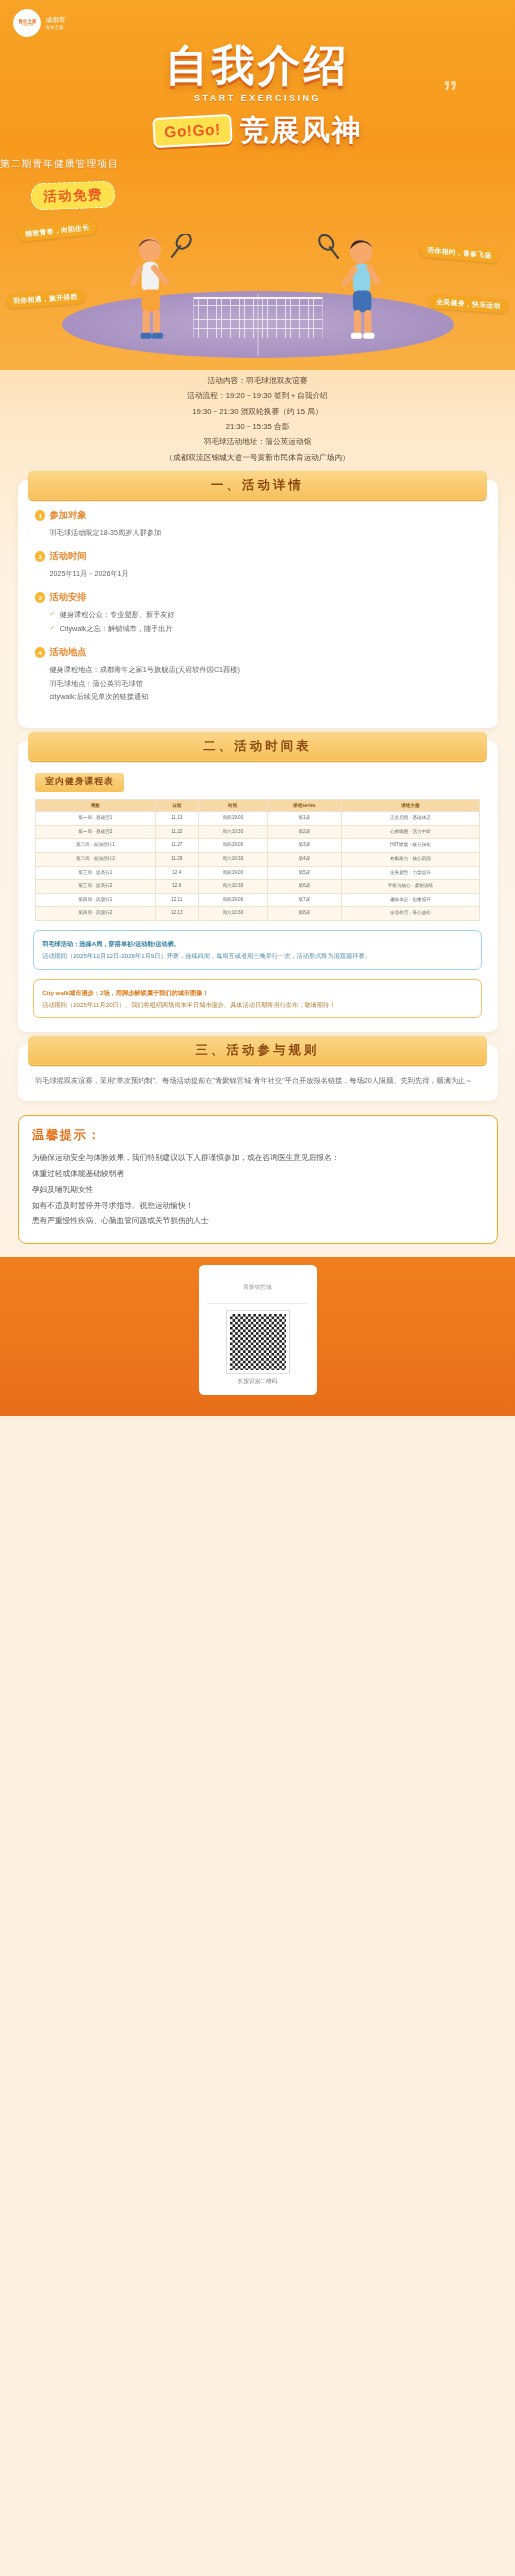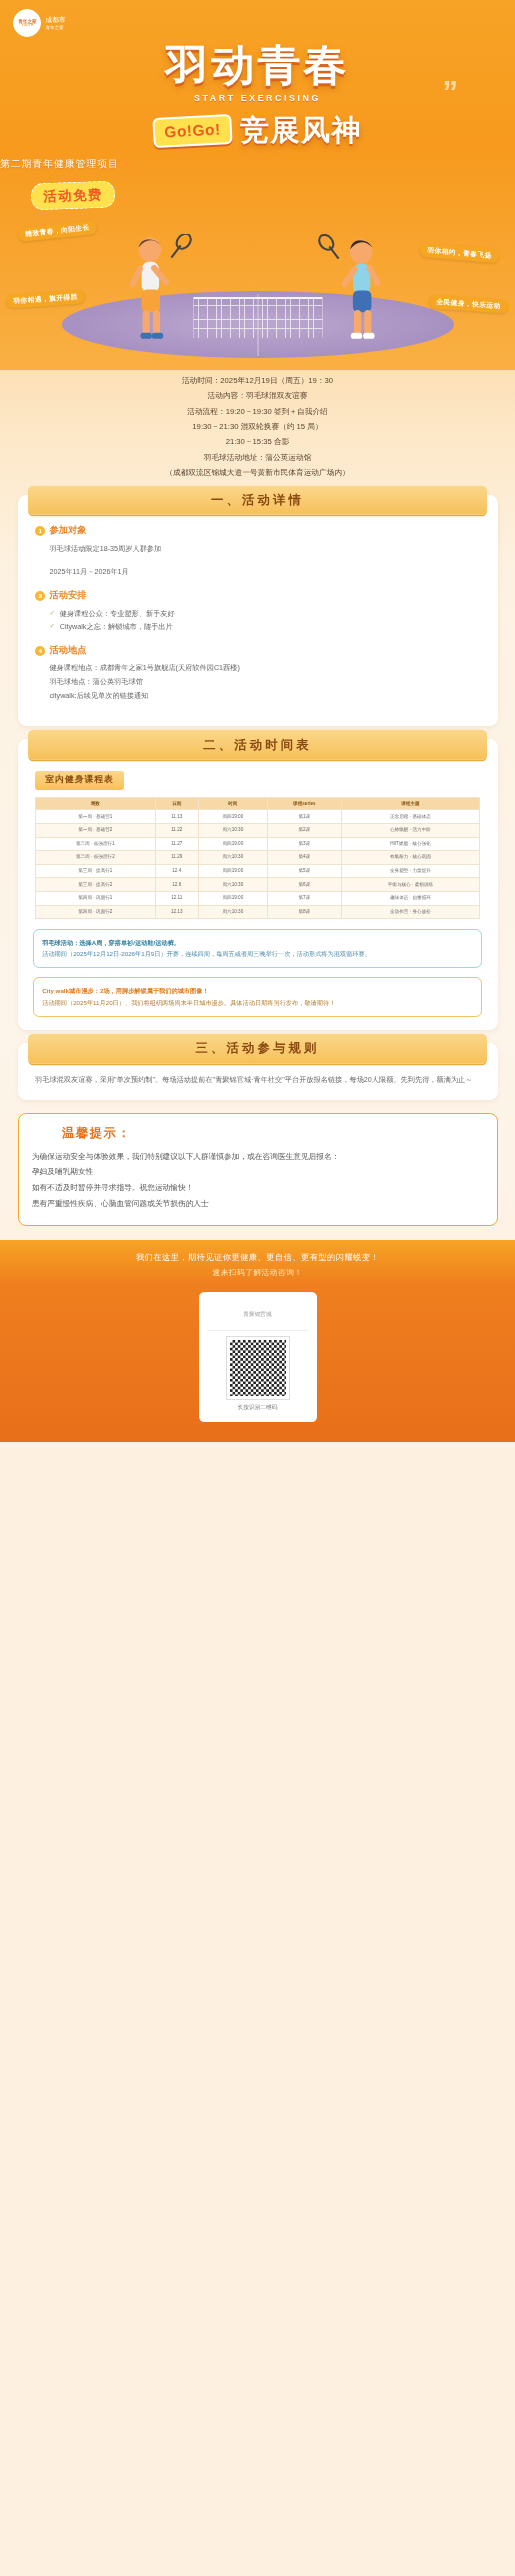--- a/index.html
+++ b/index.html
@@ -218,21 +218,20 @@
   .tips {
     margin: 0 17.5px 13.4px;
     background: #fff;
     border: 1.5px solid #f5a623;
     border-radius: 8.2px;
     padding: 11.3px 13.4px 13.4px;
   }
   .tips-title {
     color: #e8731a; font-size: 12.4px; font-weight: bold; letter-spacing: 1.5px;
     margin-bottom: 6.2px;
-    margin-left: 30px;
   }
   .tips-body { color: #555; font-size: 7.7px; line-height: 2.05; }
 
   
   .foot-band {
     background: linear-gradient(180deg, #f7a325, #ef7f1f);
     padding: 10.3px 0 5.2px;
     text-align: center;
   }
   .foot-band .l1 { color: #fff; font-size: 8.2px; letter-spacing: 0.5px; line-height: 1.9; }
@@ -274,21 +273,21 @@
         <span class="en">YOUTH</span>
       </div>
       <div class="logo-txt">
         <div>成都市</div>
         <div class="sub">青年之家</div>
       </div>
     </div>
 
     <div class="title-wrap">
       <div class="quote">”</div>
-      <div class="title-main">羽动青春</div>
+      <div class="title-main">自我介绍</div>
       <div class="title-en">START EXERCISING</div>
       <div class="title-row2">
         <div class="gogo">Go!Go!</div>
         <div class="title-main2">竞展风神</div>
       </div>
       <div class="subtitle">第二期青年健康管理项目</div>
     </div>
 
     <div class="free-tag">活动免费</div>
 
@@ -332,21 +331,20 @@
           <rect x="58" y="60" width="12" height="46" rx="6" fill="#f6a96b" transform="rotate(34 64 82)"></rect>
           <rect x="104" y="58" width="12" height="44" rx="6" fill="#f6a96b" transform="rotate(-28 110 80)"></rect>
           <line x1="42" y1="48" x2="24" y2="24" stroke="#444" stroke-width="4"></line>
           <ellipse cx="18" cy="16" rx="12" ry="16" fill="none" stroke="#444" stroke-width="4" transform="rotate(-40 18 16)"></ellipse>
         </svg>
       </div>
     </div>
   </div>
 
   <div class="info">
-    <div class="ln">活动时间：2025年12月19日（周五）19：30</div>
     <div class="ln">活动内容：羽毛球混双友谊赛</div>
     <div class="ln">活动流程：19:20－19:30 签到＋自我介绍</div>
     <div class="ln">19:30－21:30 混双轮换赛（约 15 局）</div>
     <div class="ln">21:30－15:35 合影</div>
     <div class="ln">羽毛球活动地址：蒲公英运动馆</div>
     <div class="ln">（成都双流区锦城大道一号黄新市民体育运动广场内）</div>
   </div>
 
   <div class="card">
     <div class="sec-head">一、活动详情</div>
@@ -354,20 +352,24 @@
 
       <div class="item">
         <div class="item-title">
           <span class="dot-ico">1</span>
           <span>参加对象</span>
         </div>
         <div class="item-body">羽毛球活动限定18-35周岁人群参加</div>
       </div>
 
       <div class="item">
+        <div class="item-title">
+          <span class="dot-ico">2</span>
+          <span>活动时间</span>
+        </div>
         <div class="item-body">2025年11月－2026年1月</div>
       </div>
 
       <div class="item">
         <div class="item-title">
           <span class="dot-ico">3</span>
           <span>活动安排</span>
         </div>
         <ul class="bullets item-body">
           <li>健身课程公众：专业塑形、新手友好</li>
@@ -478,30 +480,27 @@
     <div class="sec-head">三、活动参与规则</div>
     <div class="sec-body">
       <div class="item-body" style="padding-left:0">羽毛球混双友谊赛，采用"单次预约制"。每场活动提前在"青聚锦官城·青年社交"平台开放报名链接，每场20人限额。先到先得，额满为止～</div>
     </div>
   </div>
 
   <div class="tips">
     <div class="tips-title">温馨提示：</div>
     <div class="tips-body">
       <div>为确保运动安全与体验效果，我们特别建议以下人群谨慎参加，或在咨询医生意见后报名：</div>
+      <div>体重过轻或体能基础较弱者</div>
       <div>孕妇及哺乳期女性</div>
       <div>如有不适及时暂停并寻求指导。祝您运动愉快！</div>
       <div>患有严重慢性疾病、心脑血管问题或关节损伤的人士</div>
     </div>
   </div>
 
-  <div class="foot-band">
-    <div class="l1">我们在这里，期待见证你更健康、更自信、更有型的闪耀蜕变！</div>
-    <div class="l2">速来扫码了解活动咨询！</div>
-  </div>
 
   <div class="qr-wrap">
     <div class="qr-card">
       <div class="qr-top">青聚锦官城</div>
       <div class="qr-img"></div>
       <div class="qr-cap">长按识别二维码</div>
     </div>
   </div>
 
 </div>

